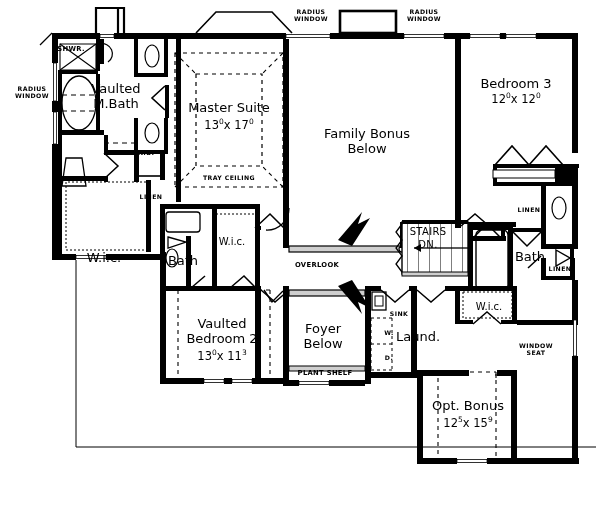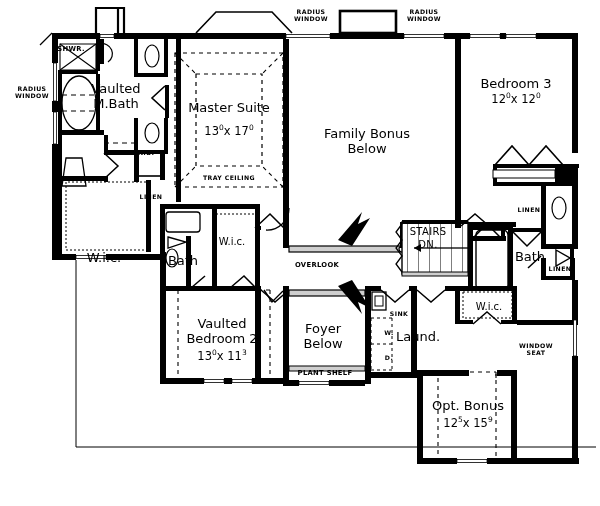--- a/index.html
+++ b/index.html
@@ -396,21 +396,21 @@
 
   <div class="lbl tiny2 ctr" style="left:146px; top:150px;">K.S.</div>
 
   <div class="lbl tiny ctr" style="left:151px; top:194px;">LINEN</div>
 
   <div class="lbl room-name ctr" style="left:104px; top:251px;">W.i.c.</div>
 
   <div class="lbl room-name ctr" style="left:229px; top:101px;">
     <div>Master Suite</div>
   </div>
-  <div class="lbl room-dim ctr" style="left:229px; top:125px;">
+  <div class="lbl room-dim ctr" style="left:229px; top:119px;">
     <span>13</span><sup>0</sup><span>x</span>&nbsp;<span>17</span><sup>0</sup>
   </div>
   <div class="lbl tiny ctr" style="left:229px; top:175px;">TRAY CEILING</div>
 
   <div class="lbl room-name ctr" style="left:367px; top:127px;">
     <div>Family Bonus</div>
     <div>Below</div>
   </div>
 
   <div class="lbl room-name ctr" style="left:516px; top:77px;">

